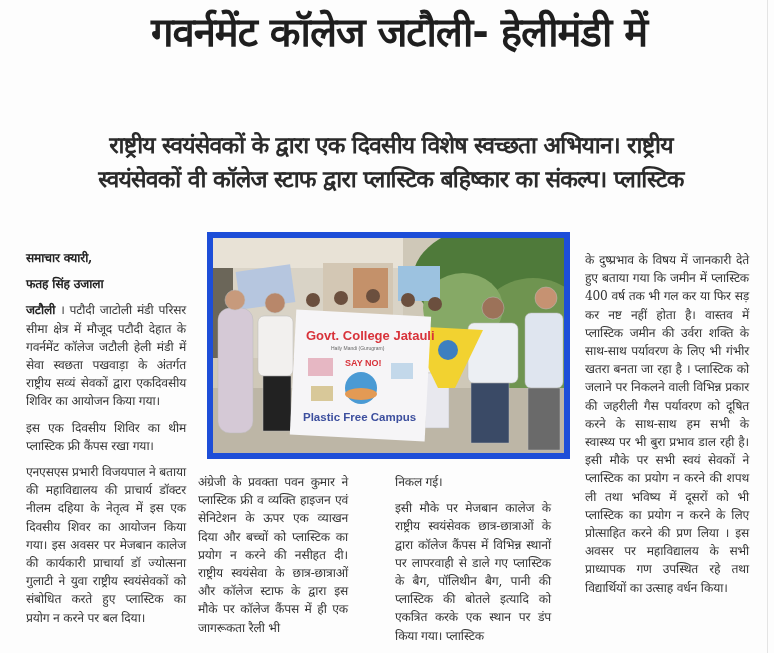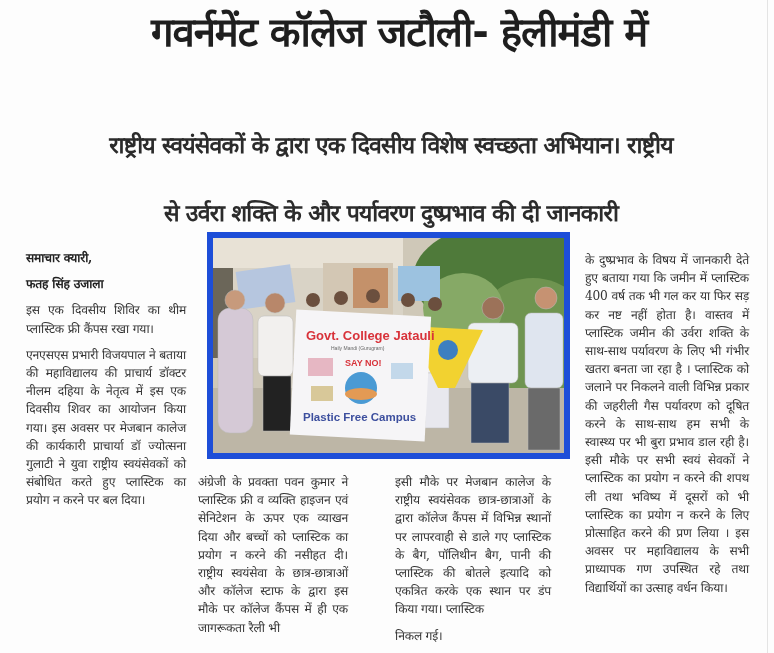--- a/index.html
+++ b/index.html
@@ -37,25 +37,26 @@
 </style>
 </head>
 <body>
 
 <div class="page">
   <div class="right-rule"></div>
 
   <div class="headline l1">गवर्नमेंट कॉलेज जटौली- हेलीमंडी में</div>
 
   <div class="subhead s1">राष्ट्रीय स्वयंसेवकों के द्वारा एक दिवसीय विशेष स्वच्छता अभियान। राष्ट्रीय</div>
-  <div class="subhead s3">से उर्वरा शक्ति के और पर्यावरण दुष्प्रभाव की दी जानकारी</div>
+  <div class="subhead s2">स्वयंसेवकों वी कॉलेज स्टाफ द्वारा प्लास्टिक बहिष्कार का संकल्प। प्लास्टिक</div>
 
   <div class="col col-1">
     <p class="byline">समाचार क्यारी,</p>
     <p class="byline">फतह सिंह उजाला</p>
+    <p><span class="byline">जटौली</span><span> । पटौदी जाटोली मंडी परिसर सीमा क्षेत्र में मौजूद पटौदी देहात के गवर्नमेंट कॉलेज जटौली हेली मंडी में सेवा स्वछता पखवाड़ा के अंतर्गत राष्ट्रीय सव्यं सेवकों द्वारा एकदिवसीय शिविर का आयोजन किया गया।</span></p>
     <p>इस एक दिवसीय शिविर का थीम प्लास्टिक फ्री कैंपस रखा गया।</p>
     <p>एनएसएस प्रभारी विजयपाल ने बताया की महाविद्यालय की प्राचार्य डॉक्टर नीलम दहिया के नेतृत्व में इस एक दिवसीय शिवर का आयोजन किया गया। इस अवसर पर मेजबान कालेज की कार्यकारी प्राचार्या डॉ ज्योत्सना गुलाटी ने युवा राष्ट्रीय स्वयंसेवकों को संबोधित करते हुए प्लास्टिक का प्रयोग न करने पर बल दिया।</p>
   </div>
 
   <div class="photo">
     <svg width="351" height="215" viewBox="0 0 351 215">
 
       <rect x="0" y="0" width="351" height="215" fill="#cfc8b8"></rect>
       <rect x="0" y="0" width="190" height="30" fill="#e8e2d6"></rect>
       <rect x="0" y="30" width="190" height="90" fill="#d9d3c6"></rect>
@@ -113,20 +114,20 @@
         <text x="90" y="183" font-family="Liberation Sans, sans-serif" font-weight="bold" font-size="11.5" fill="#3d4f9e">Plastic Free Campus</text>
       </g>
     </svg>
   </div>
 
   <div class="col col-2">
     <p>अंग्रेजी के प्रवक्ता पवन कुमार ने प्लास्टिक फ्री व व्यक्ति हाइजन एवं सेनिटेशन के ऊपर एक व्याखन दिया और बच्चों को प्लास्टिक का प्रयोग न करने की नसीहत दी। राष्ट्रीय स्वयंसेवा के छात्र-छात्राओं और कॉलेज स्टाफ के द्वारा इस मौके पर कॉलेज कैंपस में ही एक जागरूकता रैली भी</p>
   </div>
 
   <div class="col col-3">
+    <p>निकल गई।</p>
     <p>इसी मौके पर मेजबान कालेज के राष्ट्रीय स्वयंसेवक छात्र-छात्राओं के द्वारा कॉलेज कैंपस में विभिन्न स्थानों पर लापरवाही से डाले गए प्लास्टिक के बैग, पॉलिथीन बैग, पानी की प्लास्टिक की बोतले इत्यादि को एकत्रित करके एक स्थान पर डंप किया गया। प्लास्टिक</p>
-    <p>निकल गई।</p>
   </div>
 
   <div class="col col-4">
     <p>के दुष्प्रभाव के विषय में जानकारी देते हुए बताया गया कि जमीन में प्लास्टिक 400 वर्ष तक भी गल कर या फिर सड़ कर नष्ट नहीं होता है। वास्तव में प्लास्टिक जमीन की उर्वरा शक्ति के साथ-साथ पर्यावरण के लिए भी गंभीर खतरा बनता जा रहा है । प्लास्टिक को जलाने पर निकलने वाली विभिन्न प्रकार की जहरीली गैस पर्यावरण को दूषित करने के साथ-साथ हम सभी के स्वास्थ्य पर भी बुरा प्रभाव डाल रही है। इसी मौके पर सभी स्वयं सेवकों ने प्लास्टिक का प्रयोग न करने की शपथ ली तथा भविष्य में दूसरों को भी प्लास्टिक का प्रयोग न करने के लिए प्रोत्साहित करने की प्रण लिया । इस अवसर पर महाविद्यालय के सभी प्राध्यापक गण उपस्थित रहे तथा विद्यार्थियों का उत्साह वर्धन किया।</p>
   </div>
 </div>
 
 </body></html>

